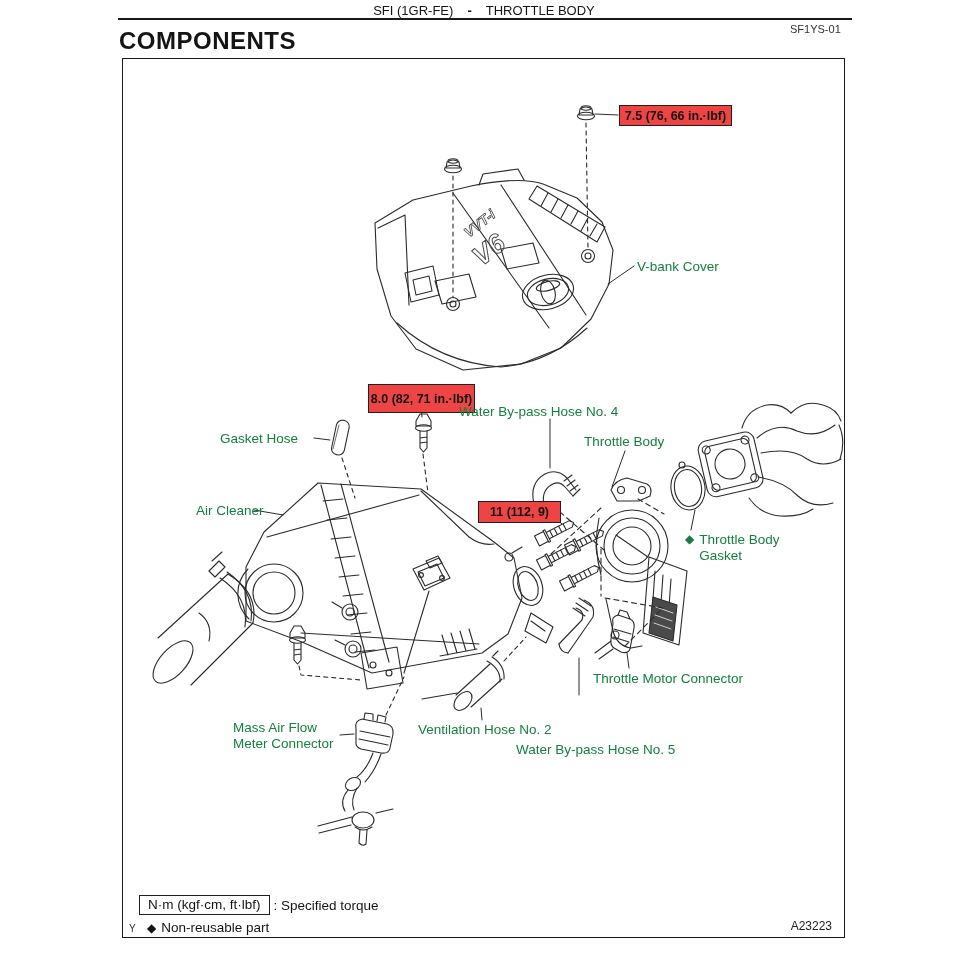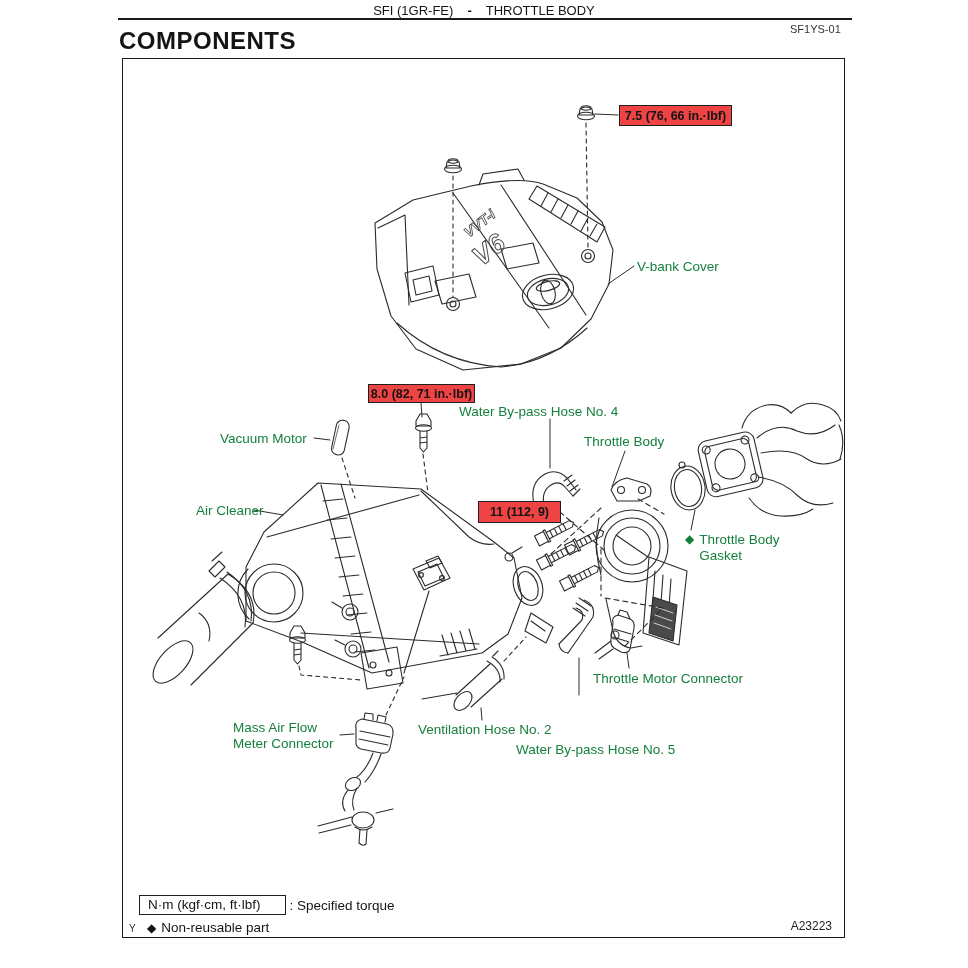--- a/index.html
+++ b/index.html
@@ -19,21 +19,21 @@
 
   
   .lbl{position:absolute;font-size:13.5px;line-height:1.18;white-space:nowrap;color:#15803d;}
   .torque-box{position:absolute;border:1.4px solid #1f1f1f;background:#ef4444;font-size:12.5px;font-weight:bold;white-space:nowrap;display:flex;align-items:center;justify-content:center;box-sizing:border-box;padding:0 4px;}
   .two-line{white-space:normal;}
   .diamond{font-size:12px;margin-right:5px;}
   .gasket-label{display:flex;align-items:flex-start;}
 
   
   .legend-row1{position:absolute;left:16px;top:836px;display:flex;align-items:center;font-size:13.5px;}
-  .legend-torque-box{border:1.3px solid #1f1f1f;padding:1px 24px 2px 8px;margin-right:4px;white-space:nowrap;}
+  .legend-torque-box{border:1.3px solid #1f1f1f;padding:1px 8px 2px 8px;margin-right:4px;white-space:nowrap;}
   .legend-row2{position:absolute;left:24px;top:861px;display:flex;align-items:center;font-size:13.5px;}
   .page-letter{position:absolute;left:6px;top:864px;font-size:10px;color:#333;}
   .figure-code{position:absolute;right:12px;bottom:4px;font-size:12px;color:#222;}
 </style>
 </head>
 <body>
 
 <div class="header">
   <div class="header-text">
     <span>SFI (1GR-FE)</span><span class="header-sep">-</span><span>THROTTLE BODY</span>
@@ -268,26 +268,26 @@
       <path d="M547 511 L561 523"></path>
       <path d="M694 509 L690 529"></path>
       <path d="M626 652 L628 667"></path>
       <path d="M578 657 L578 694"></path>
       <path d="M480 707 L481 719"></path>
       <path d="M339 734 L353 733"></path>
     </g>
   </svg>
 
   <div class="torque-box" style="left:496px;top:46px;width:113px;height:21px;">7.5 (76, 66 in.·lbf)</div>
-  <div class="torque-box" style="left:245px;top:325px;width:107px;height:19px;">8.0 (82, 71 in.·lbf)</div>
+  <div class="torque-box" style="left:245px;top:325px;width:107px;height:29px;">8.0 (82, 71 in.·lbf)</div>
   <div class="torque-box" style="left:355px;top:442px;width:83px;height:22px;">11 (112, 9)</div>
 
   <div class="lbl" style="left:514px;top:200px;">V-bank Cover</div>
   <div class="lbl" style="left:336px;top:345px;">Water By-pass Hose No. 4</div>
-  <div class="lbl" style="left:97px;top:372px;">Vacuum Motor</div>
+  <div class="lbl" style="left:97px;top:372px;">Gasket Hose</div>
   <div class="lbl" style="left:461px;top:375px;">Throttle Body</div>
   <div class="lbl" style="left:73px;top:444px;">Air Cleaner</div>
 
   <div class="lbl gasket-label" style="left:562px;top:473px;">
     <span class="diamond">◆</span>
     <span class="two-line"><span>Throttle Body</span><br>
     <span>Gasket</span></span>
   </div>
 
   <div class="lbl" style="left:470px;top:612px;">Throttle Motor Connector</div>

